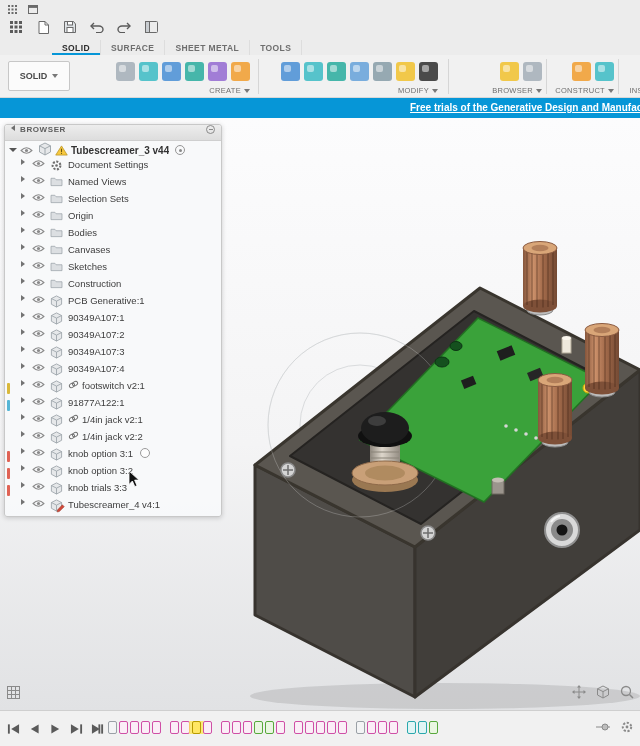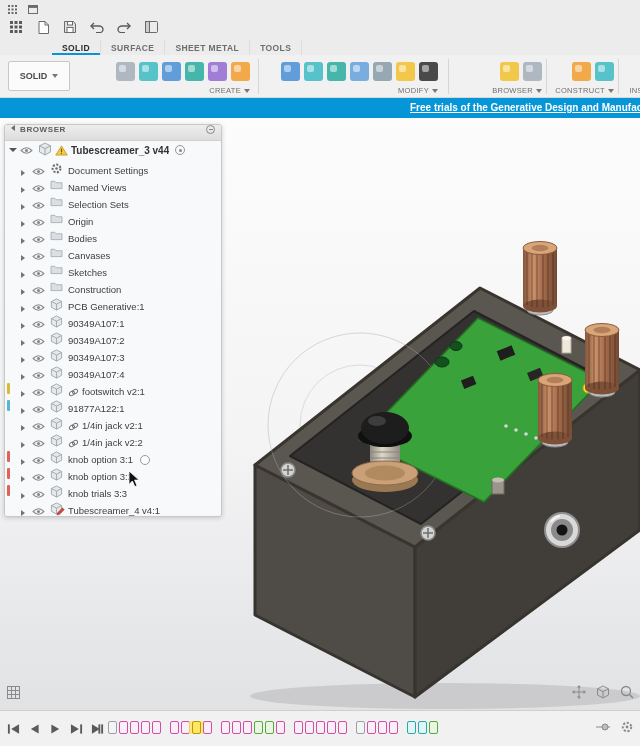--- a/index.html
+++ b/index.html
@@ -44,21 +44,21 @@
 .browser{position:absolute;left:4px;top:6px;width:218px;background:rgba(248,249,250,.94);
   border:1px solid #c8c8c8;border-radius:3px;box-shadow:0 1px 5px rgba(0,0,0,.18);z-index:5}
 .browser-header{height:16px;display:flex;background:linear-gradient(#ededed,#dddddd);
   border-bottom:1px solid #cfcfcf;padding:0 6px;gap:5px;border-radius:3px 3px 0 0;cursor:pointer}
 .bh-arrow{width:0;height:0;border-top:3.5px solid transparent;border-bottom:3.5px solid transparent;border-right:4.5px solid #6e6e6e}
 .bh-title{font-size:8px;font-weight:bold;color:#5d5d5d;letter-spacing:.6px;flex:1}
 .bh-minus{width:9px;height:9px;border:1px solid #8a8a8a;border-radius:50%;position:relative;cursor:pointer}
 .bh-minus::after{content:"";position:absolute;left:1.5px;right:1.5px;top:3px;height:1px;background:#8a8a8a}
 
 .tree-root{display:flex;align-items:center;height:18px;padding-left:4px;font-size:10px;font-weight:bold;color:#333;gap:2px}
-.tree-row{display:flex;align-items:flex-end;height:17px;padding-left:16px;position:relative;font-size:9.5px;color:#3d3d3d;gap:2px;cursor:default}
+.tree-row{display:flex;align-items:flex-start;height:17px;padding-left:16px;position:relative;font-size:9.5px;color:#3d3d3d;gap:2px;cursor:default}
 .marker{position:absolute;left:2px;top:3px;width:3px;height:11px;border-radius:1px;display:none}
 .marker.yellow{display:block;background:#d9b83a}
 .marker.cyan{display:block;background:#56b6d6}
 .marker.red{display:block;background:#e06355}
 .tri{width:9px;flex:none;display:flex;align-items:center;cursor:pointer}
 .tri::before{content:"";border-left:4px solid #737373;border-top:3.5px solid transparent;border-bottom:3.5px solid transparent}
 .tri.open::before{border-left:4px solid transparent;border-right:4px solid transparent;border-top:4.5px solid #555;margin-top:2px}
 .eye{width:16px;flex:none;display:flex;align-items:center;cursor:pointer}
 .ic-wrap{width:15px;height:14px;flex:none;position:relative;margin-right:1px}
 .ic{display:none;position:absolute;left:0;top:0}

